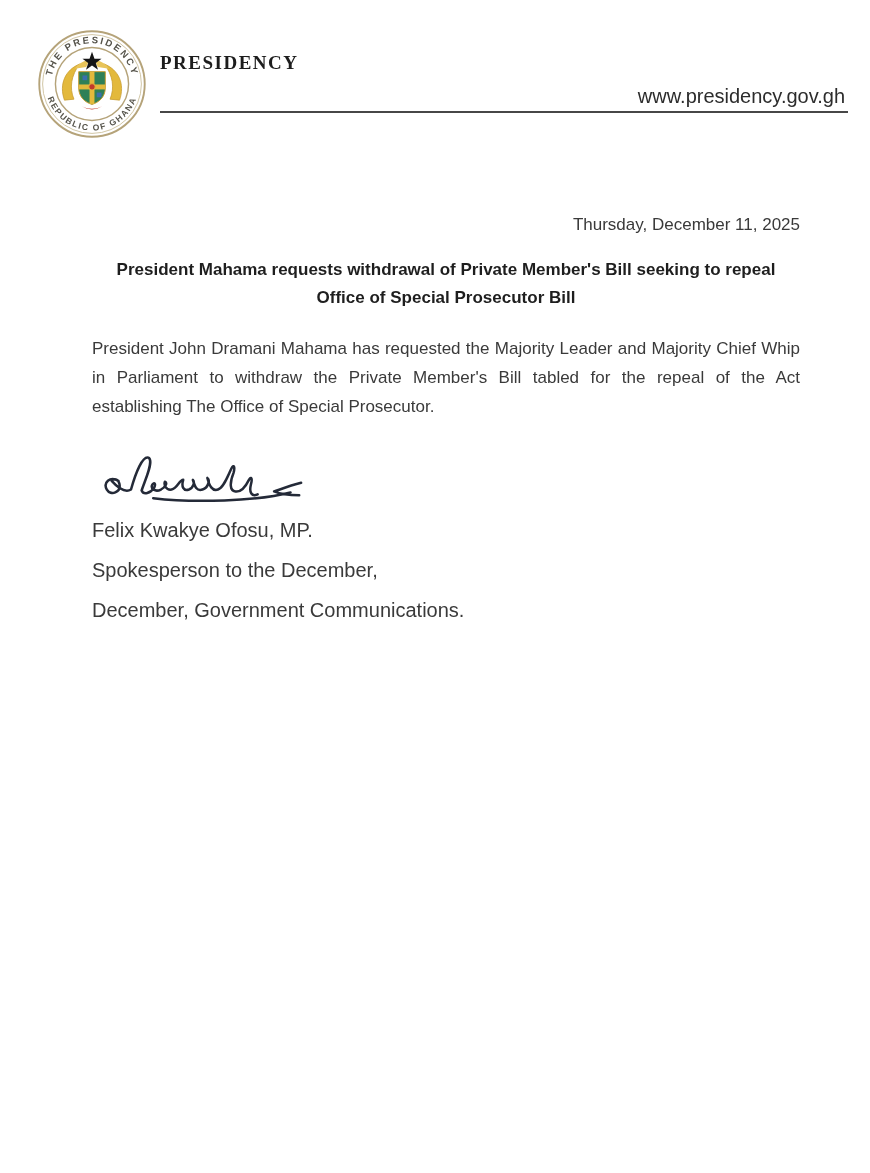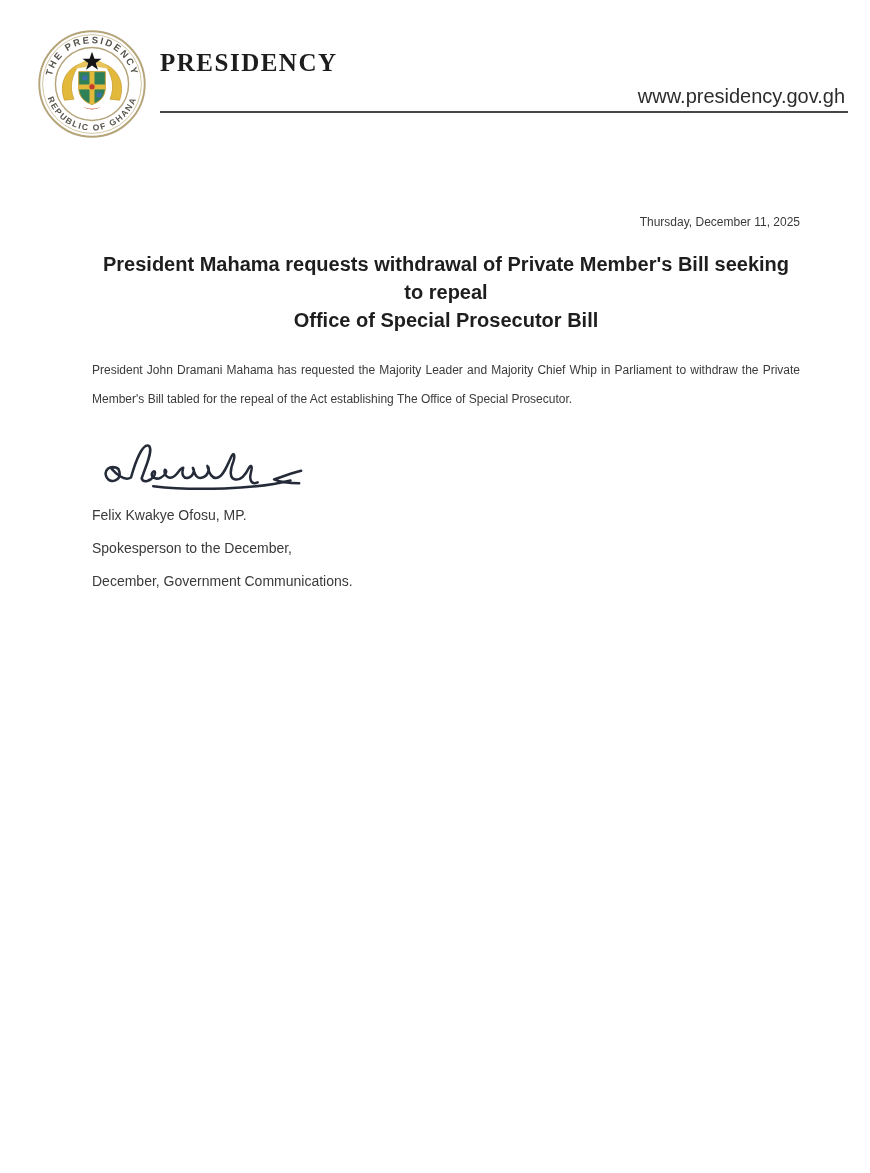--- a/index.html
+++ b/index.html
@@ -26,21 +26,21 @@
     top: 27px;
     width: 114px;
     height: 114px;
   }
   .brand {
     position: absolute;
     left: 160px;
     top: 49px;
     font-family: "Liberation Serif", serif;
     font-weight: 700;
-    font-size: 25px;
+    font-size: 19px;
     line-height: 27px;
     letter-spacing: 1.5px;
     color: #1d1d1d;
   }
   .website {
     position: absolute;
     right: 25px;
     top: 85px;
     font-size: 20px;
     color: #2c2c2c;
@@ -53,46 +53,46 @@
     height: 2px;
     background: #474747;
   }
   
   .doc-body {
     margin: 0 70px 0 92px;
   }
   .date-line {
     margin-top: 70px;
     text-align: right;
-    font-size: 12px;
+    font-size: 17px;
     color: #3a3a3a;
   }
   .title {
     margin-top: 21px;
     text-align: center;
-    font-size: 20px;
+    font-size: 17px;
     font-weight: 700;
     line-height: 28px;
     color: #1e1e1e;
   }
   .para {
     margin-top: 22px;
-    font-size: 12px;
+    font-size: 17px;
     line-height: 29px;
     color: #3a3a3a;
     text-align: justify;
   }
   .signature-wrap {
     margin-top: 9px;
     margin-left: 4px;
     width: 215px;
     height: 58px;
   }
   .signer-line {
-    font-size: 14px;
+    font-size: 20px;
     color: #3a3a3a;
     margin-top: 17px;
   }
   .signer-line.first {
     margin-top: 10px;
   }
 </style>
 </head>
 <body>
 

